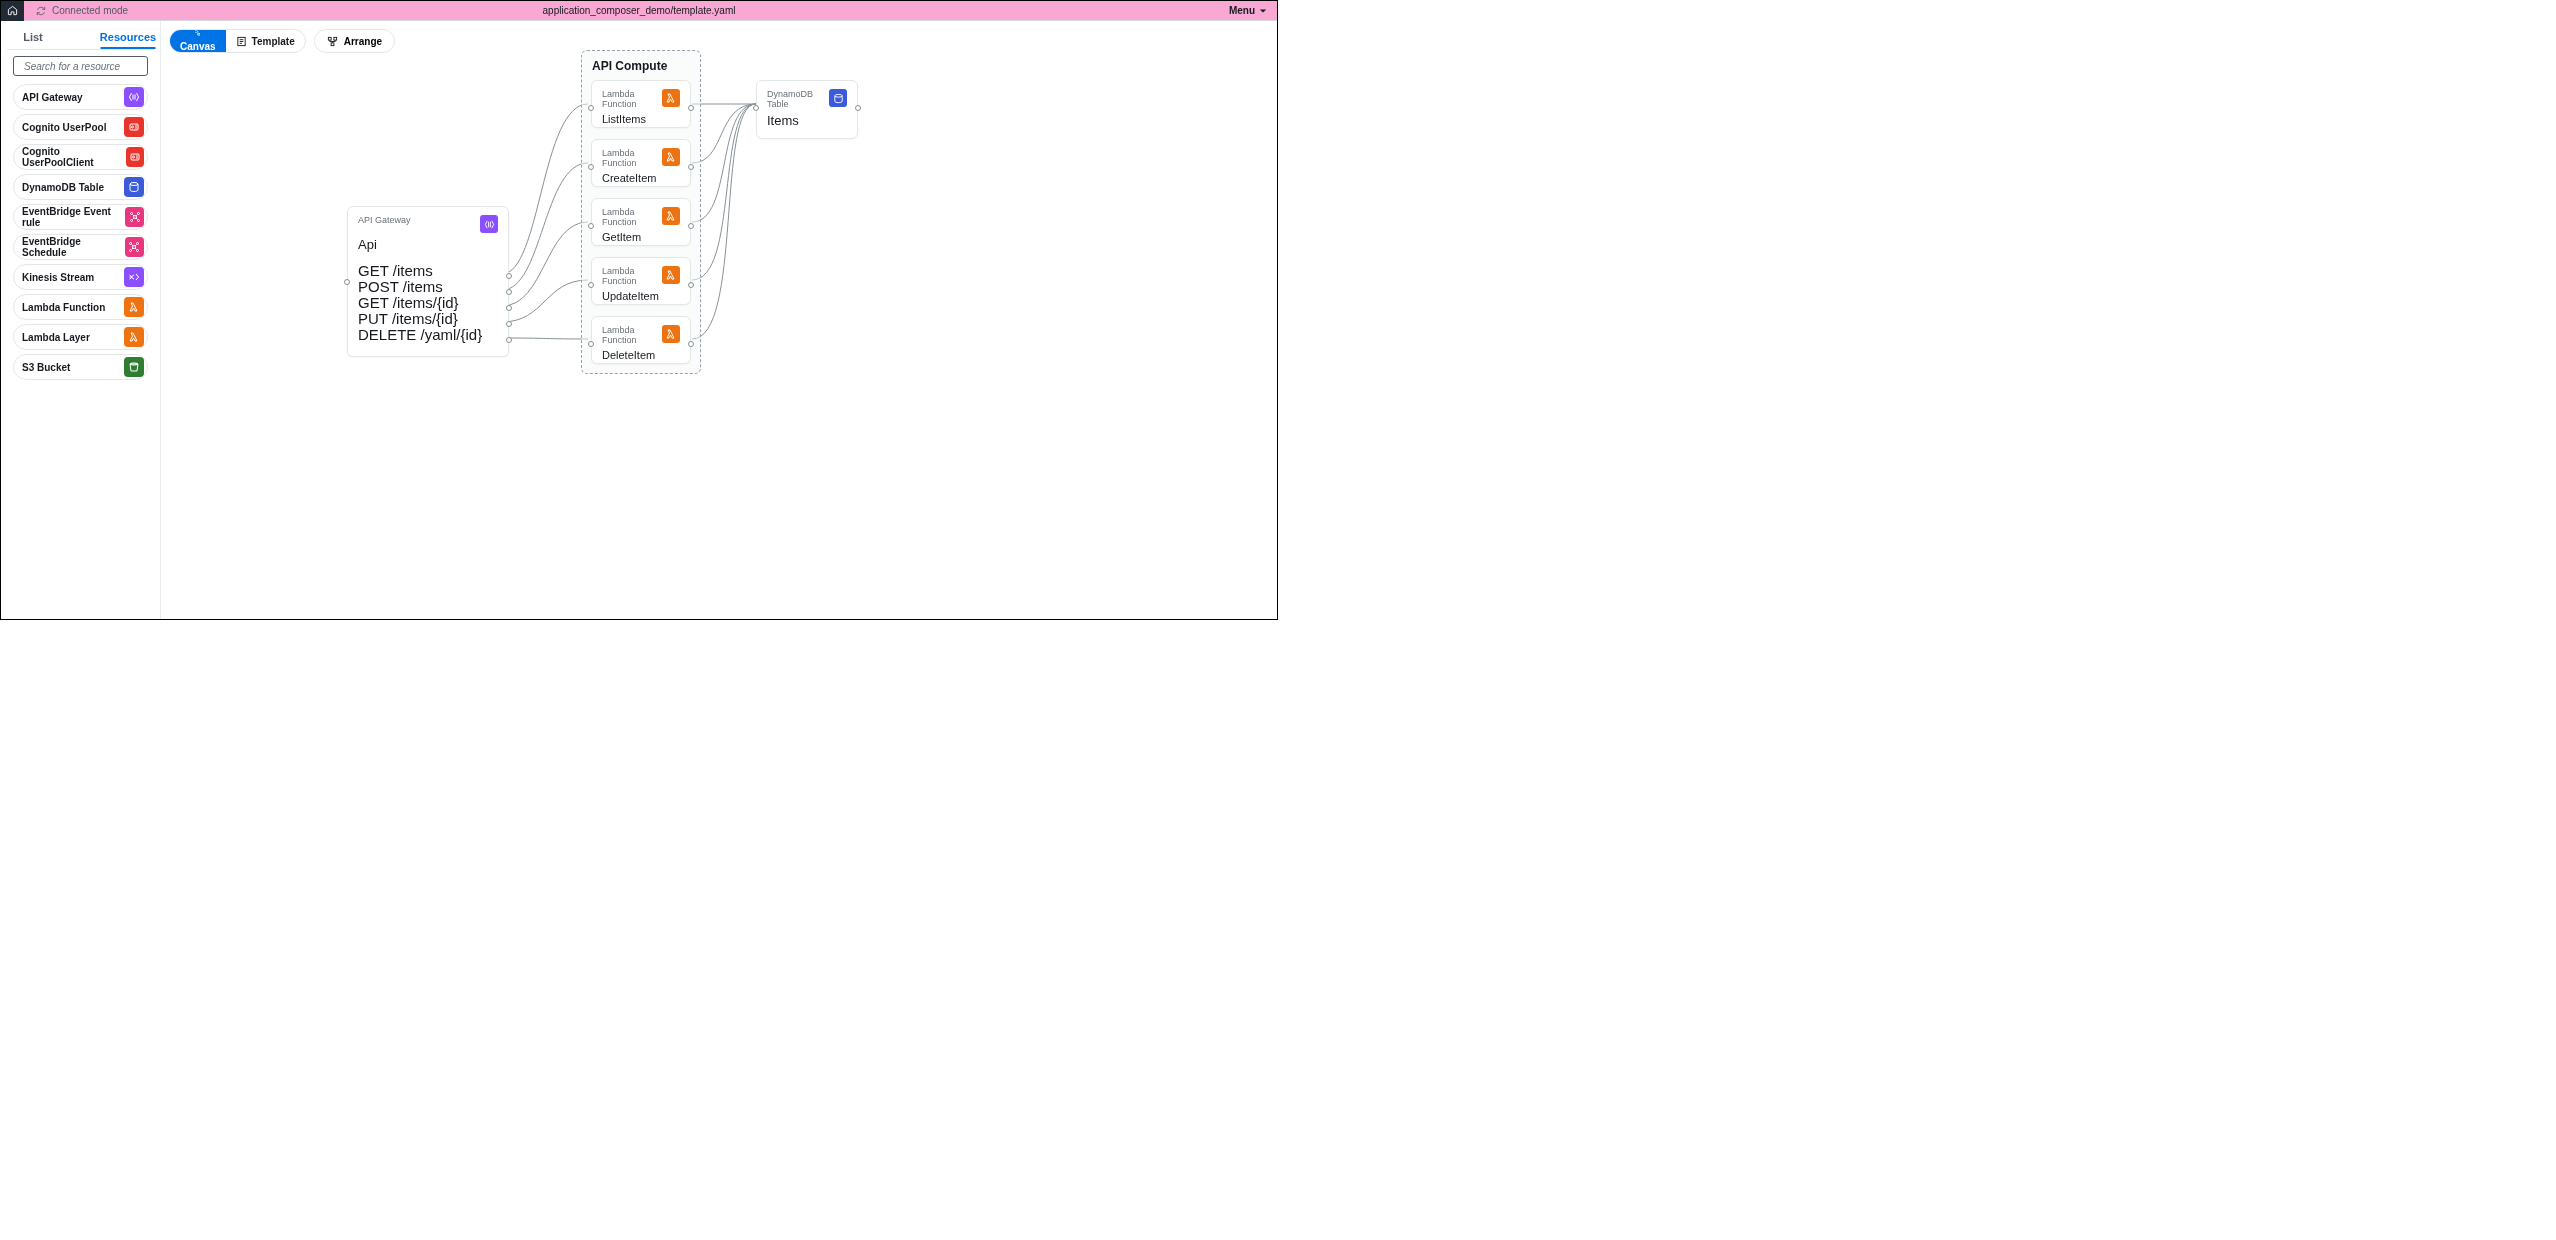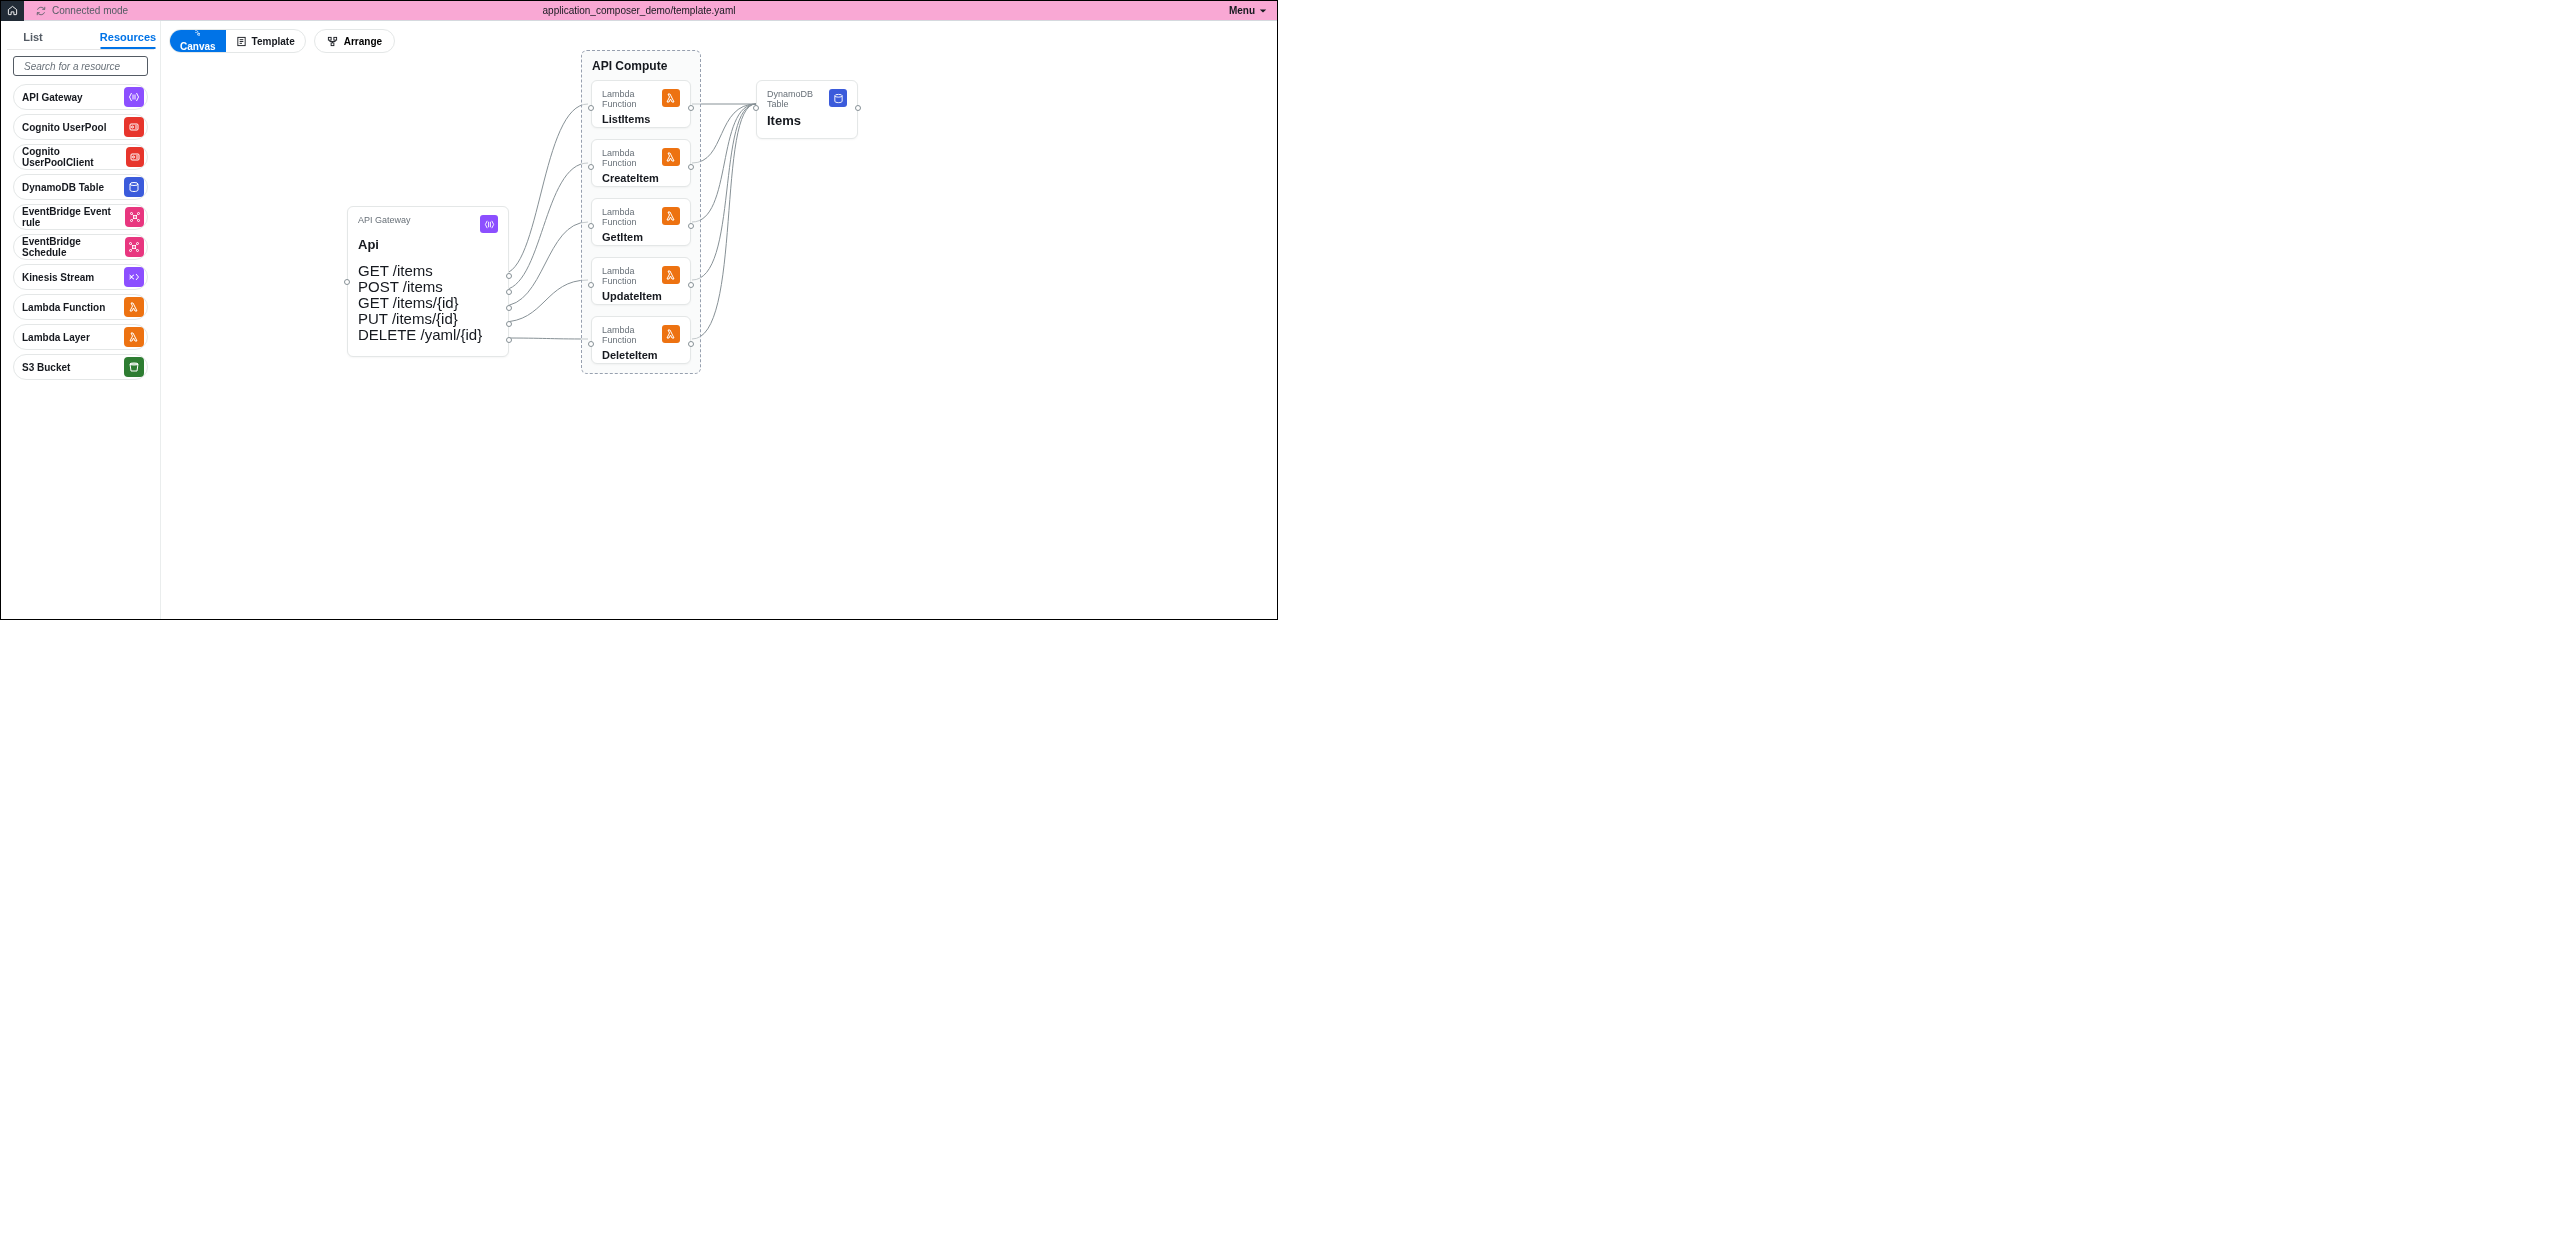--- a/index.html
+++ b/index.html
@@ -36,21 +36,21 @@
 .seg-btn { padding: 0 10px; display: flex; align-items: center; gap: 5px; font-size: 10px; font-weight: 700; color: #16191f; cursor: pointer; }
 .seg-btn.active { background: #0073e7; color: #fff; flex-direction: column; }
 .pill { background: #fff; border: 1px solid #e4e7e7; border-radius: 14px; height: 24px; padding: 0 12px; display: flex; align-items: center; gap: 6px; font-size: 10px; font-weight: 700; cursor: pointer; }
 
 
 .group-box { position: absolute; border: 1px dashed #97a0af; border-radius: 6px; background: rgba(246,247,248,0.55); }
 .group-title { font-size: 12px; font-weight: 700; color: #16191f; padding: 8px 10px 0 10px; }
 .node { position: absolute; background: #fff; border: 1px solid #e4e7e7; border-radius: 6px; box-shadow: 0 1px 2px rgba(0,0,0,0.04); }
 .node-head { padding: 8px 10px 0 10px; display: flex; justify-content: space-between; align-items: flex-start; }
 .node-type { font-size: 9px; color: #687078; }
-.node-title { font-size: 13px; font-weight: 700; color: #16191f; padding: 4px 10px 10px 10px; }
+.node-title { font-size: 13px; font-weight: 400; color: #16191f; padding: 4px 10px 10px 10px; }
 .node-icon { width: 18px; height: 18px; border-radius: 3px; display: flex; align-items: center; justify-content: center; flex-shrink: 0; }
 .api-body { display: flex; flex-direction: column; padding: 4px 0 10px 0; }
 .api-route { font-size: 15px; color: #16191f; padding: 3px 10px 3px 10px; position: relative; display:flex; align-items:flex-end; height:16px; }
 
 .port { width: 6px; height: 6px; border: 1px solid #879196; border-radius: 50%; background: #fff; position: absolute; }
 
 svg.wires { position: absolute; top: 0; left: 0; width: 100%; height: 100%; pointer-events: none; }
 svg.wires path { fill: none; stroke: #879196; stroke-width: 1; }
 
 .ic-purple { background: #8c4fff; }

